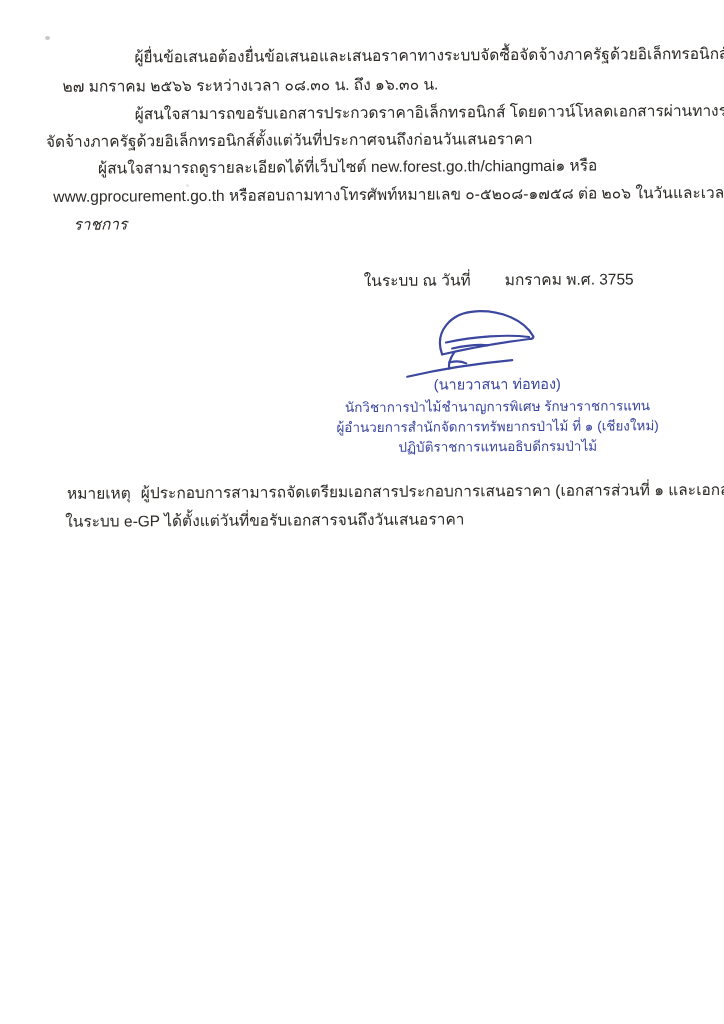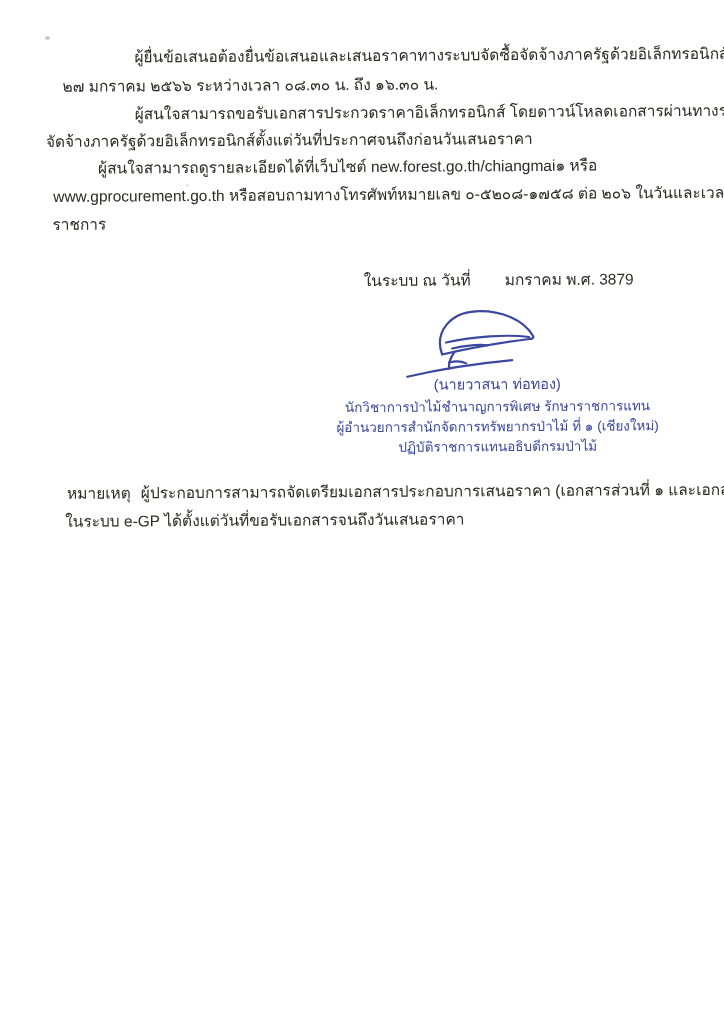--- a/index.html
+++ b/index.html
@@ -28,21 +28,21 @@
     line-height: 1.55;
     white-space: nowrap;
     color: var(--ink, #2e2b28);
   }
   .l0 { left: 134px; top: 44px; }
   .l1 { left: 62px;  top: 73px; }
   .l2 { left: 134px; top: 101px; }
   .l3 { left: 45px;  top: 128px; }
   .l4 { left: 97px;  top: 155px; }
   .l5 { left: 52px;  top: 183px; }
-  .l6 { left: 51px;  top: 211px; }
+  .l6 { left: 72px;  top: 211px; font-style: italic; }
   .announce {
     position: absolute;
     top: 268px;
     left: 0;
     width: 724px;
     font-size: 15.5px;
     white-space: nowrap;
   }
   .a-label { position: absolute; left: 362px; top: 0; }
   .a-date  { position: absolute; left: 503px; top: 0; }
@@ -112,21 +112,21 @@
     <div class="line l0">ผู้ยื่นข้อเสนอต้องยื่นข้อเสนอและเสนอราคาทางระบบจัดซื้อจัดจ้างภาครัฐด้วยอิเล็กทรอนิกส์ ในวันที่</div>
     <div class="line l1">๒๗ มกราคม ๒๕๖๖ ระหว่างเวลา ๐๘.๓๐ น. ถึง ๑๖.๓๐ น.</div>
     <div class="line l2">ผู้สนใจสามารถขอรับเอกสารประกวดราคาอิเล็กทรอนิกส์ โดยดาวน์โหลดเอกสารผ่านทางระบบจัดซื้อ</div>
     <div class="line l3">จัดจ้างภาครัฐด้วยอิเล็กทรอนิกส์ตั้งแต่วันที่ประกาศจนถึงก่อนวันเสนอราคา</div>
     <div class="line l4">ผู้สนใจสามารถดูรายละเอียดได้ที่เว็บไซต์ new.forest.go.th/chiangmai๑ หรือ</div>
     <div class="line l5">www.gprocurement.go.th หรือสอบถามทางโทรศัพท์หมายเลข ๐-๕๒๐๘-๑๗๕๘ ต่อ ๒๐๖ ในวันและเวลา</div>
     <div class="line l6">ราชการ</div>
 
     <div class="announce">
       <span class="a-label">ในระบบ ณ วันที่</span>
-      <span class="a-date">มกราคม พ.ศ. 3879</span>
+      <span class="a-date">มกราคม พ.ศ. 3755</span>
     </div>
 
     <svg class="sig-svg" viewBox="0 0 145 75" fill="none" stroke="#3c47a0" stroke-width="2.2" stroke-linecap="round" stroke-linejoin="round">
       <path d="M 40 46 C 32 24, 48 4, 74 3 C 100 2, 122 12, 131 28 C 132 30, 130 31, 127 31 C 102 34, 66 40, 40 46 Z"></path>
       <path d="M 44 34 C 72 28, 105 26, 127 29"></path>
       <path d="M 50 40 C 64 37, 76 36, 86 37"></path>
       <path d="M 52 44 C 48 50, 46 56, 47 60"></path>
       <path d="M 47 54 C 54 52, 60 53, 64 55"></path>
       <path d="M 5 68 C 40 60, 75 55, 110 52"></path>
     </svg>

